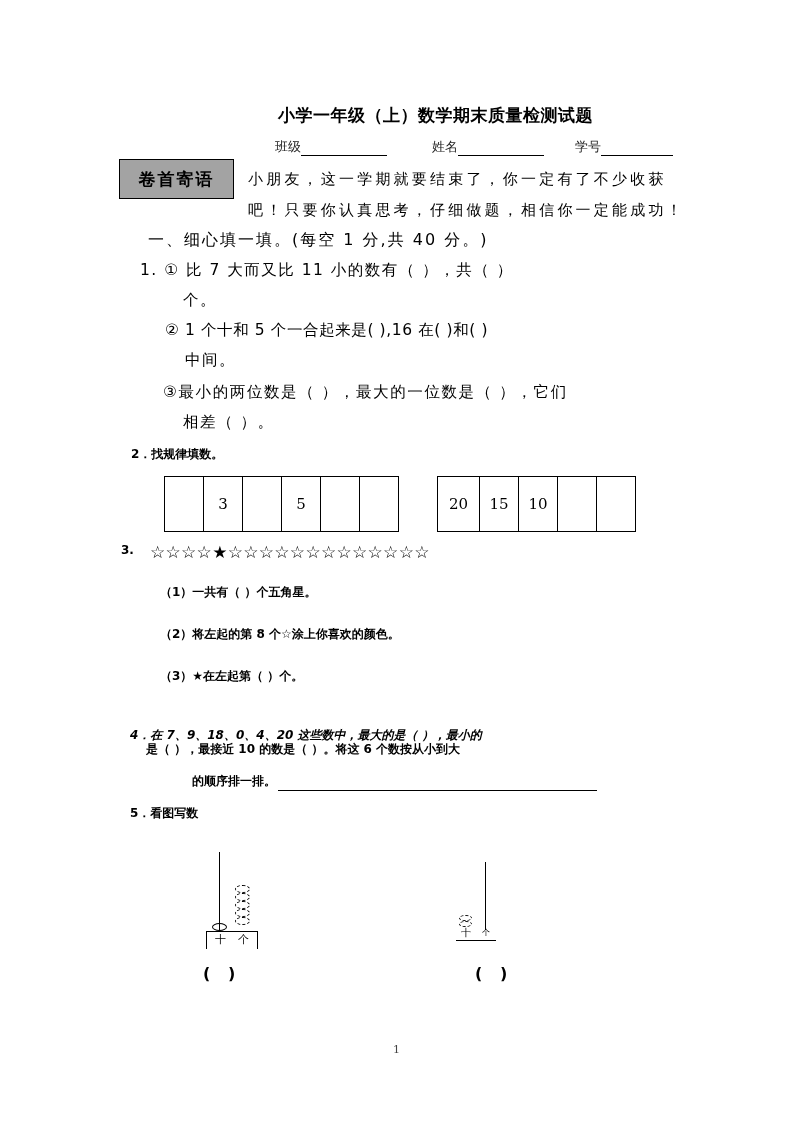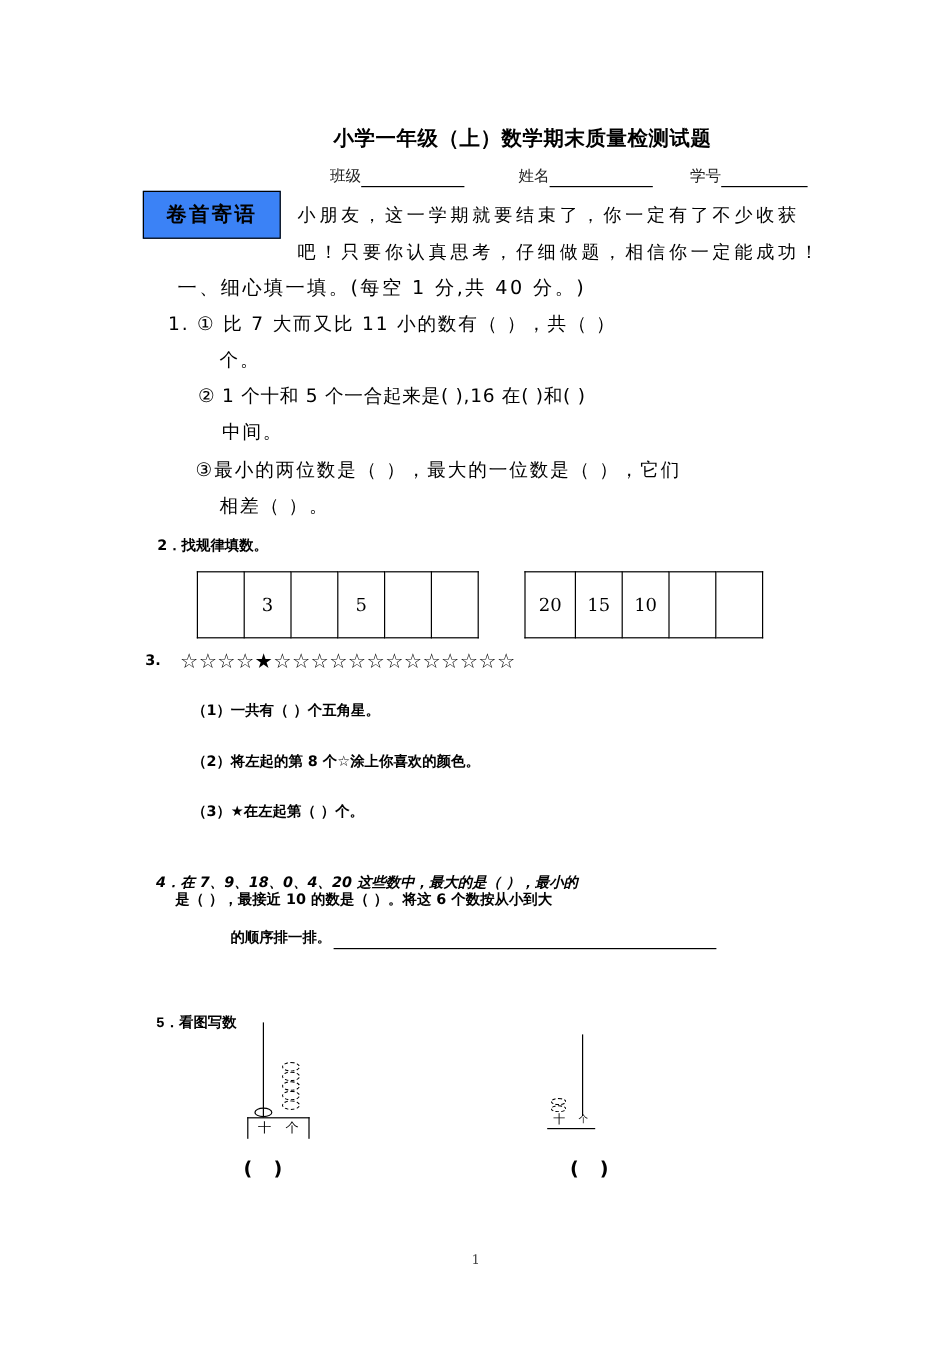--- a/index.html
+++ b/index.html
@@ -2,21 +2,21 @@
 <html><head>
 <meta charset="utf-8">
 <style>
   html, body { margin: 0; padding: 0; background: #ffffff; }
   body { width: 793px; height: 1122px; position: relative; overflow: hidden;
          font-family: "DejaVu Sans", "Liberation Sans", sans-serif; color: #000; }
   .abs { position: absolute; white-space: nowrap; }
   .title { left: 0; width: 793px; top: 104px; text-align: center; font-size: 17px; font-weight: bold; padding-left: 78px; box-sizing: border-box; letter-spacing: 0.5px; }
   .meta { top: 138px; font-family: "DejaVu Serif", "Liberation Serif", serif; font-size: 13px; color: #222; }
   .blank-line { display: inline-block; border-bottom: 1px solid #000; height: 14px; vertical-align: bottom; }
-  .banner { left: 119px; top: 159px; width: 113px; height: 38px; background: #3b82f6; border: 1.5px solid #000;
+  .banner { left: 119px; top: 159px; width: 113px; height: 38px; background: #a3a3a3; border: 1.5px solid #000;
             font-size: 17px; font-weight: bold; text-align: center; line-height: 38px; letter-spacing: 2px; }
   .msg { font-size: 15px; letter-spacing: 3.2px; }
   .q { font-size: 15.5px; letter-spacing: 1.5px; }
   .qb { font-size: 12px; font-weight: bold; }
   .seq-table { position: absolute; border-collapse: collapse; top: 476px; }
   .seq-table td { border: 1px solid #000; width: 38px; height: 54px; text-align: center; vertical-align: middle;
                   font-family: "DejaVu Serif", "Liberation Serif", serif; font-size: 15px; padding: 0; }
   .stars { font-size: 17px; letter-spacing: 0.3px; top: 542px; left: 150px; }
   .answer-line { position: absolute; left: 278px; top: 790px; width: 319px; border-bottom: 1.5px solid #000; }
   .rod { position: absolute; width: 1px; background: #000; }
@@ -81,21 +81,21 @@
 <div class="abs stars">☆☆☆☆★☆☆☆☆☆☆☆☆☆☆☆☆☆</div>
 <div class="abs qb" style="left:160px; top:584px;">（1）一共有（    ）个五角星。</div>
 <div class="abs qb" style="left:160px; top:626px;">（2）将左起的第 8 个☆涂上你喜欢的颜色。</div>
 <div class="abs qb" style="left:160px; top:668px;">（3）★在左起第（    ）个。</div>
 
 <div class="abs qb" style="left:130px; top:727px;font-style:italic;">4．在 7、9、18、0、4、20 这些数中，最大的是（      ），最小的</div>
 <div class="abs qb" style="left:146px; top:741px;">是（     ），最接近 10 的数是（      ）。将这 6 个数按从小到大</div>
 <div class="abs qb" style="left:148px; top:773px;margin-left:44px;">的顺序排一排。</div>
 <div class="answer-line"></div>
 
-<div class="abs qb" style="left:130px; top:844px;font-family:Liberation Mono, monospace;">5．看图写数</div>
+<div class="abs qb" style="left:130px; top:805px;">5．看图写数</div>
 
 <div>
   <div class="rod" style="left:219px; top:852px; height:79px;"></div>
   <div class="bead" style="left:212px; top:923px; border-style:solid;"></div>
   <div class="bead" style="left:235px; top:885px;"></div>
   <div class="bead" style="left:235px; top:893px;"></div>
   <div class="bead" style="left:235px; top:901px;"></div>
   <div class="bead" style="left:235px; top:909px;"></div>
   <div class="bead" style="left:235px; top:917px;"></div>
   <div class="abs" style="left:206px; top:931px; width:50px; height:17px; border:1px solid #000; border-bottom:none;"></div>

